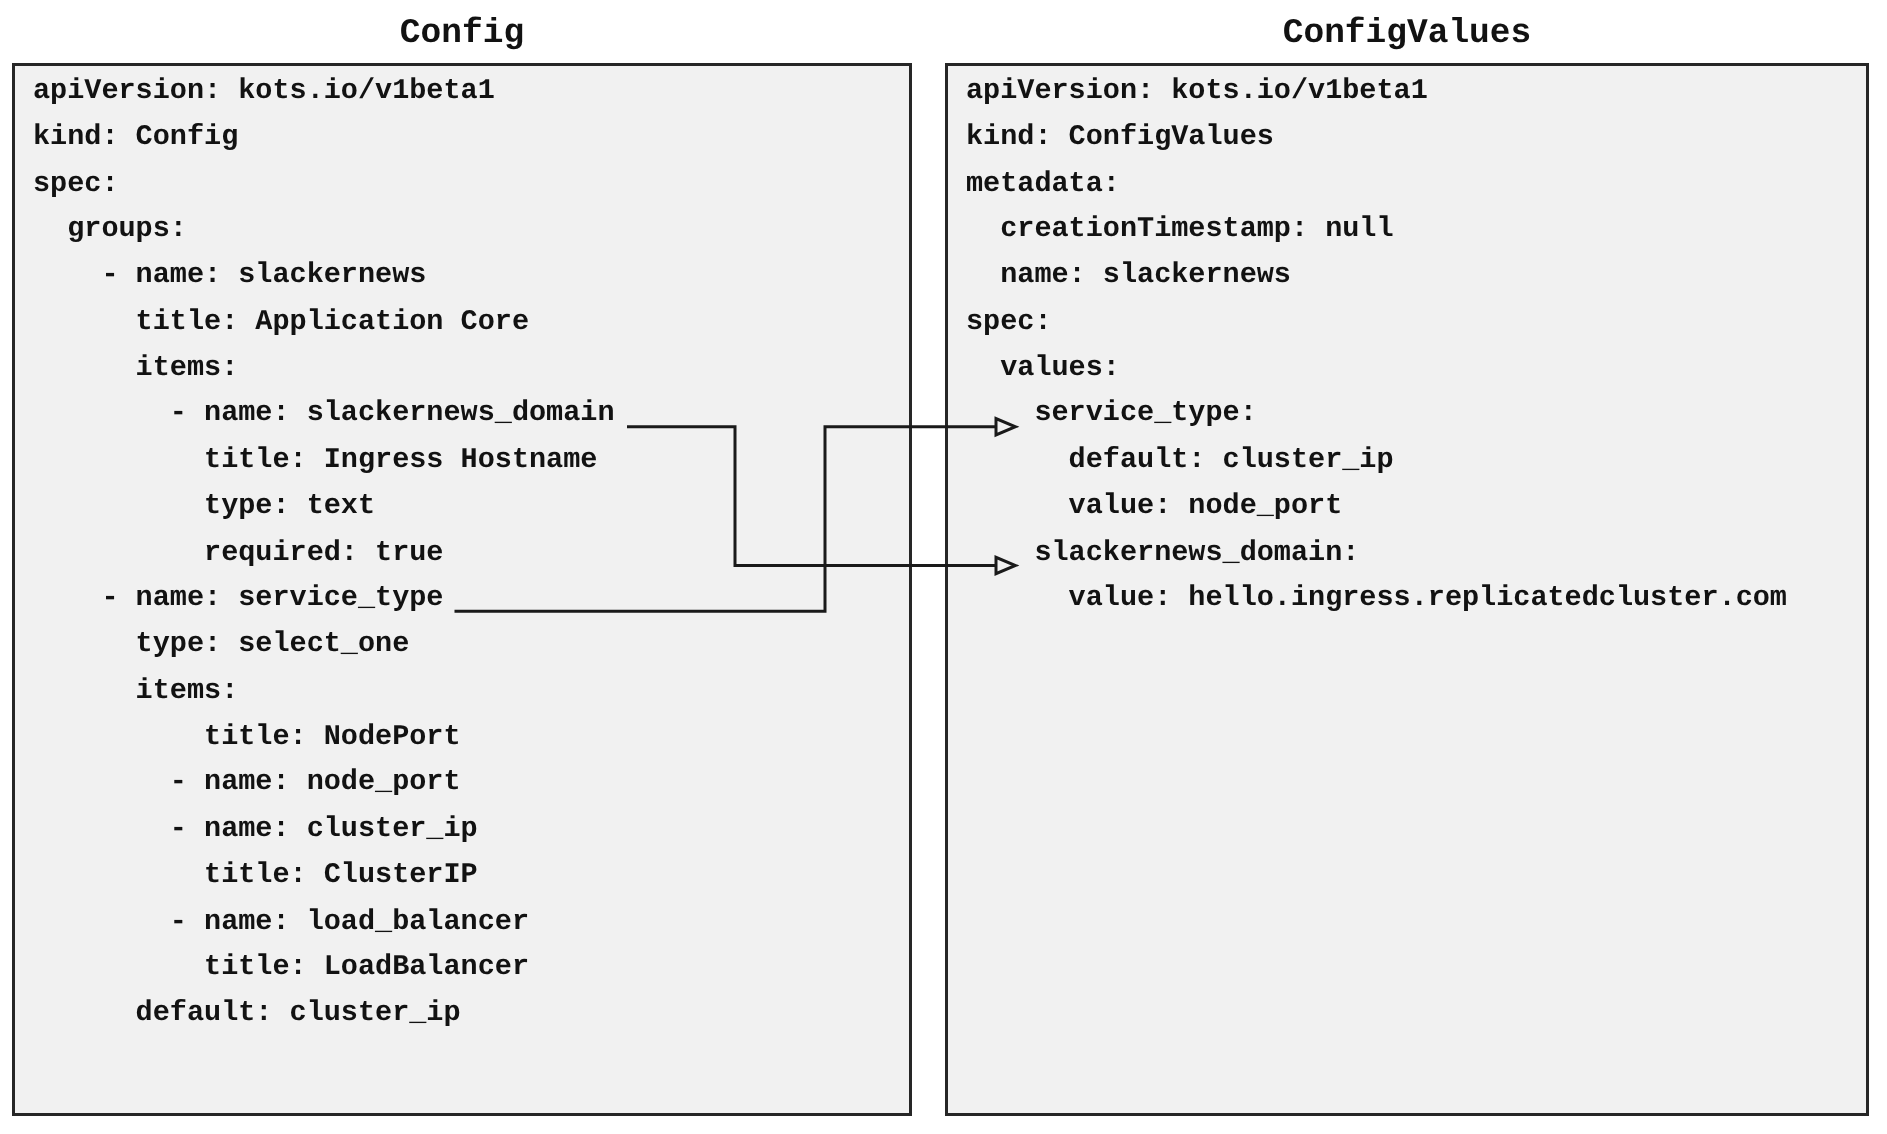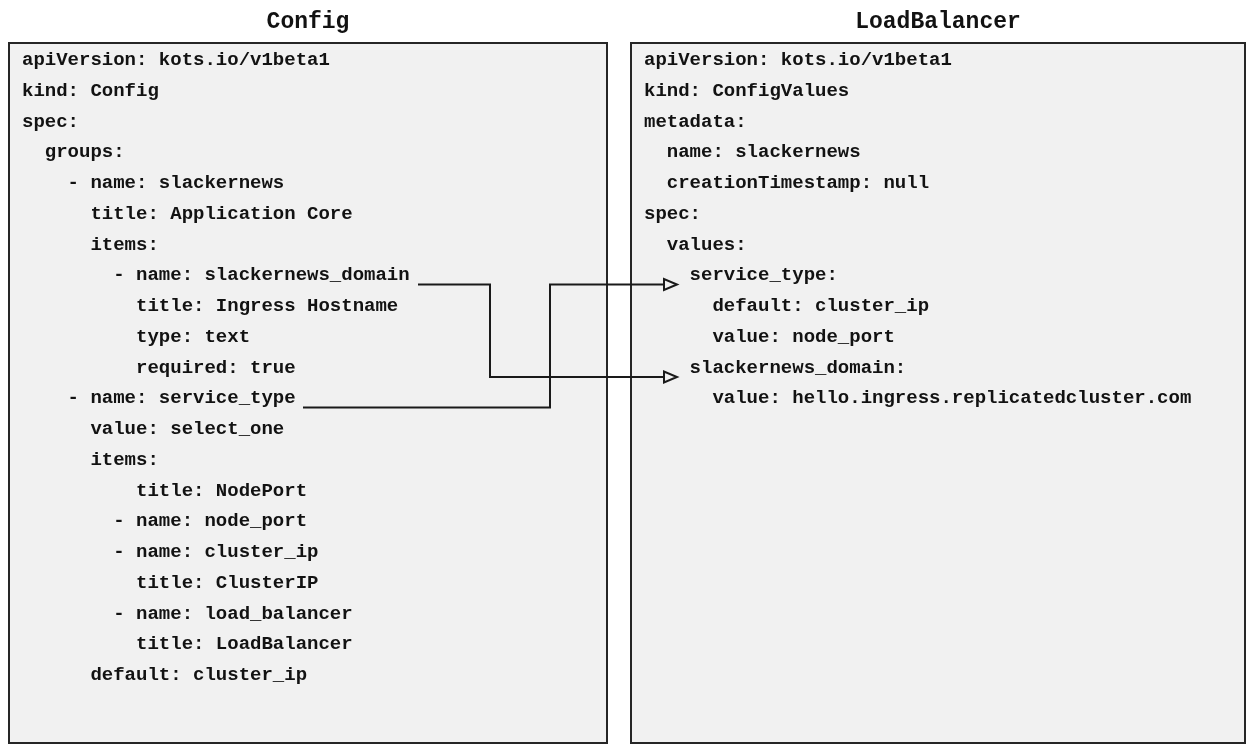--- a/index.html
+++ b/index.html
@@ -80,52 +80,52 @@
     stroke-linejoin: miter;
   }
 </style>
 </head>
 <body>
 
 <div class="stage">
 
   <div class="panel-title left">Config</div>
 
-  <div class="panel-title right">LoadBalancer</div>
+  <div class="panel-title right">ConfigValues</div>
 
   <div class="code-box left">
       <div class="code-line">apiVersion: kots.io/v1beta1</div>
       <div class="code-line">kind: Config</div>
       <div class="code-line">spec:</div>
       <div class="code-line">  groups:</div>
       <div class="code-line">    - name: slackernews</div>
       <div class="code-line">      title: Application Core</div>
       <div class="code-line">      items:</div>
       <div class="code-line">        - name: slackernews_domain</div>
       <div class="code-line">          title: Ingress Hostname</div>
       <div class="code-line">          type: text</div>
       <div class="code-line">          required: true</div>
       <div class="code-line">    - name: service_type</div>
-      <div class="code-line">      value: select_one</div>
+      <div class="code-line">      type: select_one</div>
       <div class="code-line">      items:</div>
       <div class="code-line">          title: NodePort</div>
       <div class="code-line">        - name: node_port</div>
       <div class="code-line">        - name: cluster_ip</div>
       <div class="code-line">          title: ClusterIP</div>
       <div class="code-line">        - name: load_balancer</div>
       <div class="code-line">          title: LoadBalancer</div>
       <div class="code-line">      default: cluster_ip</div>
     </div>
 
   <div class="code-box right">
       <div class="code-line">apiVersion: kots.io/v1beta1</div>
       <div class="code-line">kind: ConfigValues</div>
       <div class="code-line">metadata:</div>
+      <div class="code-line">  creationTimestamp: null</div>
       <div class="code-line">  name: slackernews</div>
-      <div class="code-line">  creationTimestamp: null</div>
       <div class="code-line">spec:</div>
       <div class="code-line">  values:</div>
       <div class="code-line">    service_type:</div>
       <div class="code-line">      default: cluster_ip</div>
       <div class="code-line">      value: node_port</div>
       <div class="code-line">    slackernews_domain:</div>
       <div class="code-line">      value: hello.ingress.replicatedcluster.com</div>
     </div>
 
   <svg class="arrows" viewBox="0 0 1258 756" xmlns="http://www.w3.org/2000/svg">

